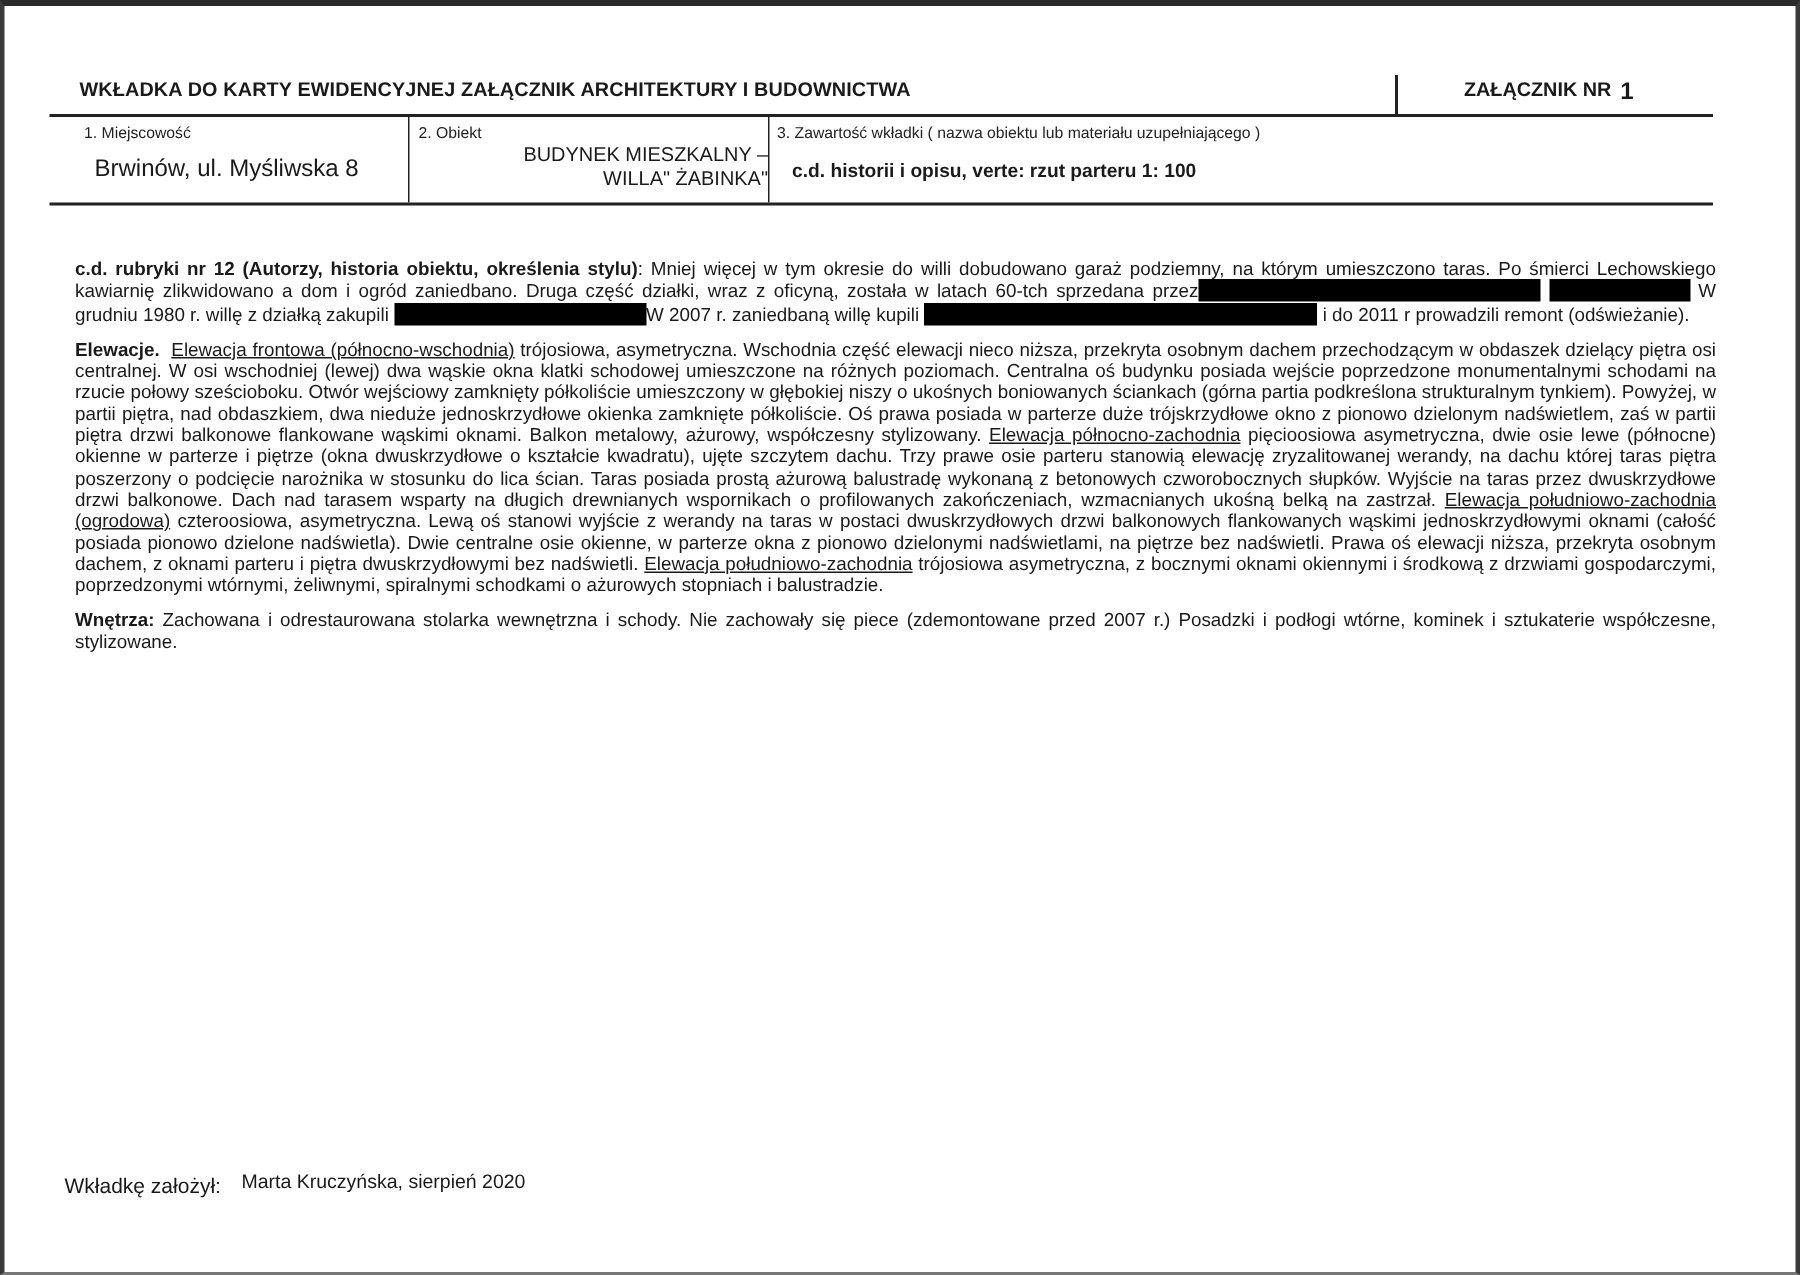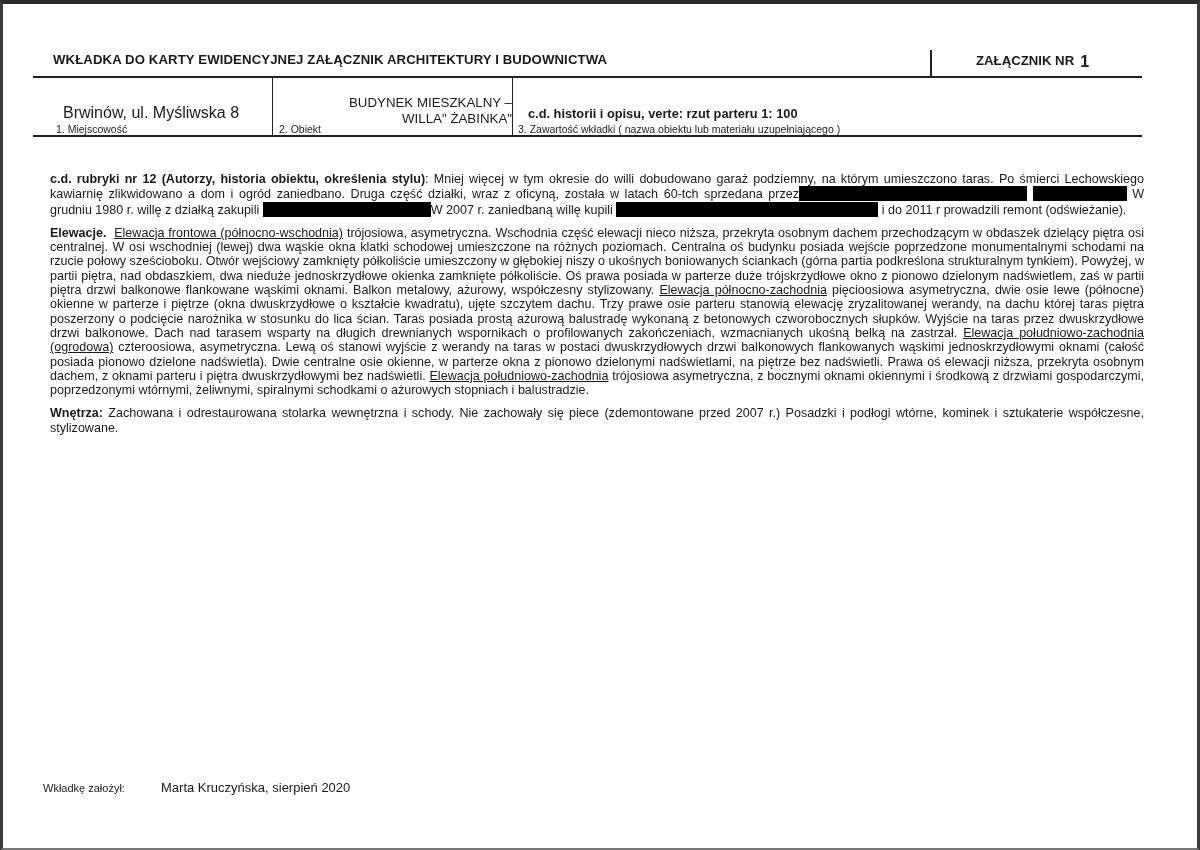--- a/index.html
+++ b/index.html
@@ -29,21 +29,21 @@
   .annex .num { font-size: 16px; margin-left: 6px; position: relative; top: 2px; }
   .vrule-top {
     position: absolute; left: 930px; top: 50px; width: 2px; height: 27px; background: #222;
   }
   .hrule { position: absolute; left: 33px; width: 1109px; height: 2px; background: #222; }
   .hrule.r1 { top: 76px; }
   .hrule.r2 { top: 135px; height: 2px; }
   .vcell { position: absolute; top: 77px; width: 1px; height: 58px; background: #222; }
   .vcell.v1 { left: 272px; }
   .vcell.v2 { left: 512px; }
-  .cell-label { position: absolute; top: 83px; font-size: 10.5px; color: #222; margin-top: 40px; }
+  .cell-label { position: absolute; top: 83px; font-size: 10.5px; color: #222; }
   .c1-label { left: 56px; }
   .c2-label { left: 279px; }
   .c3-label { left: 518px; }
   .c1-value { position: absolute; left: 63px; top: 104px; font-size: 16px; }
   .c2-value {
     position: absolute; left: 272px; top: 95px; width: 240px;
     text-align: right; font-size: 13.3px; line-height: 16px;
   }
   .c3-value { position: absolute; left: 528px; top: 106px; font-weight: bold; font-size: 12.8px; }
 
@@ -51,21 +51,21 @@
     position: absolute; left: 50px; top: 172px; width: 1094px;
     font-size: 12.55px; line-height: 14.3px;
   }
   .para { margin: 0 0 9px 0; text-align: justify; }
   .b { font-weight: bold; }
   .u { text-decoration: underline; }
   .redact {
     display: inline-block; background: #000; height: 15px; vertical-align: -3px;
   }
 
-  .footer-label { position: absolute; left: 43px; top: 782px; font-size: 11px; }
+  .footer-label { position: absolute; left: 43px; top: 782px; font-size: 14px; }
   .footer-value { position: absolute; left: 161px; top: 780px; font-size: 13px; }
 </style>
 </head>
 <body>
 
 <div class="scan-frame"></div>
 
 <div class="page-title">WKŁADKA DO KARTY EWIDENCYJNEJ ZAŁĄCZNIK ARCHITEKTURY I BUDOWNICTWA</div>
 <div class="vrule-top"></div>
 <div class="annex"><span>ZAŁĄCZNIK NR</span><span class="num">1</span></div>

